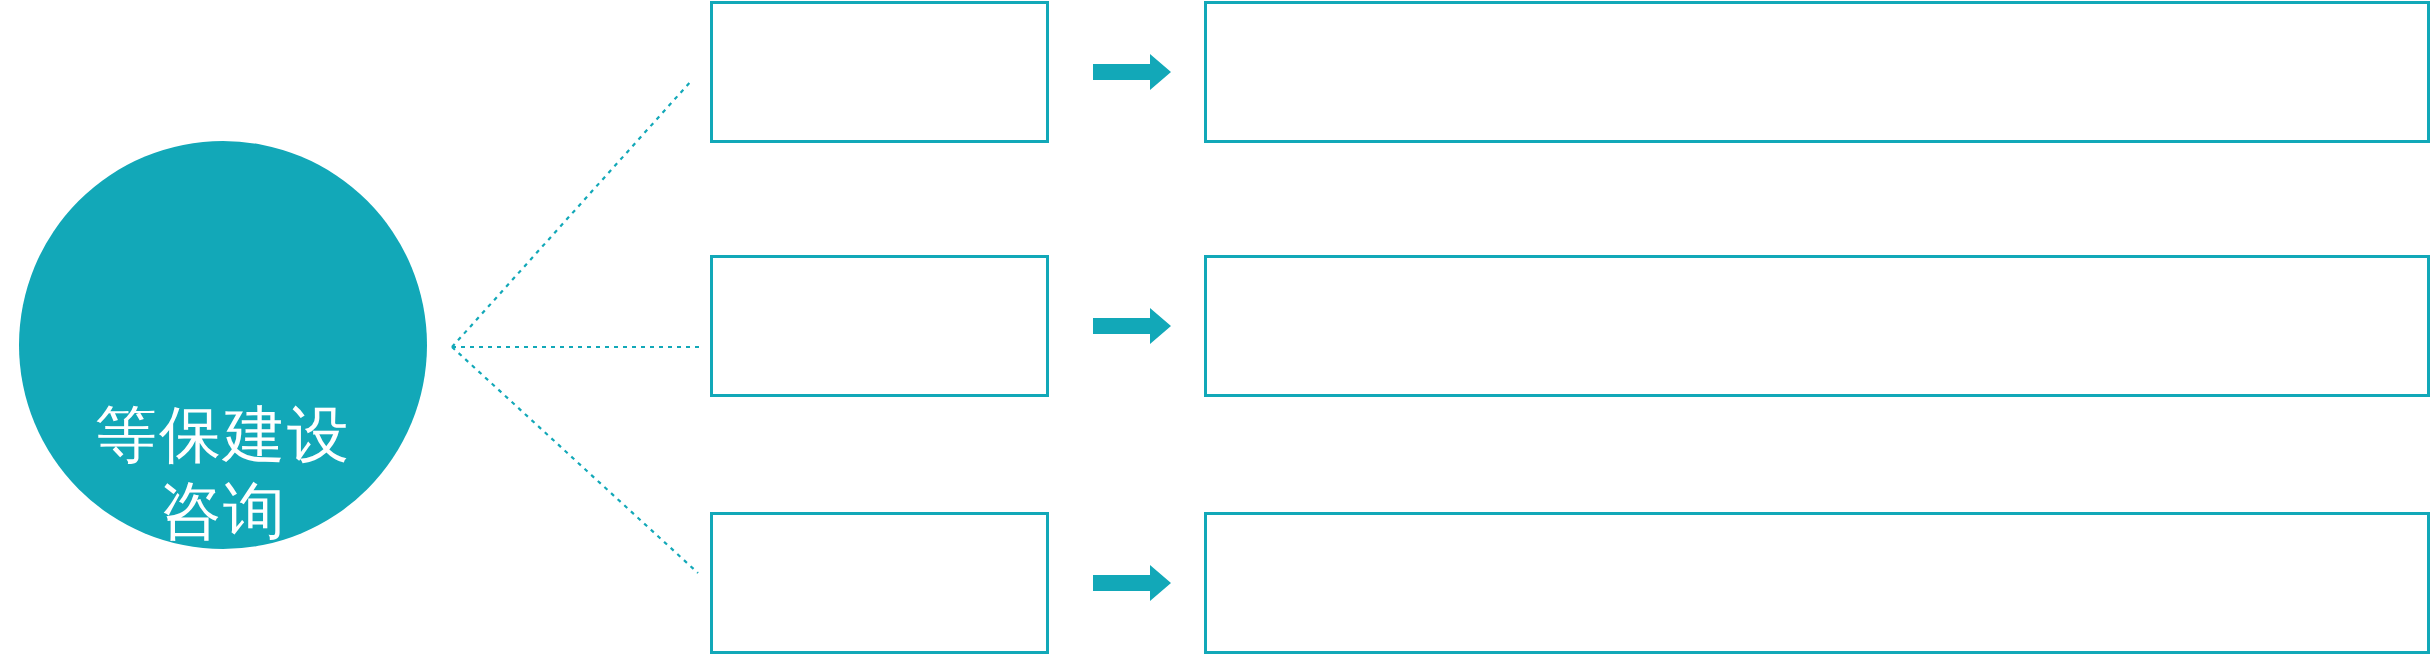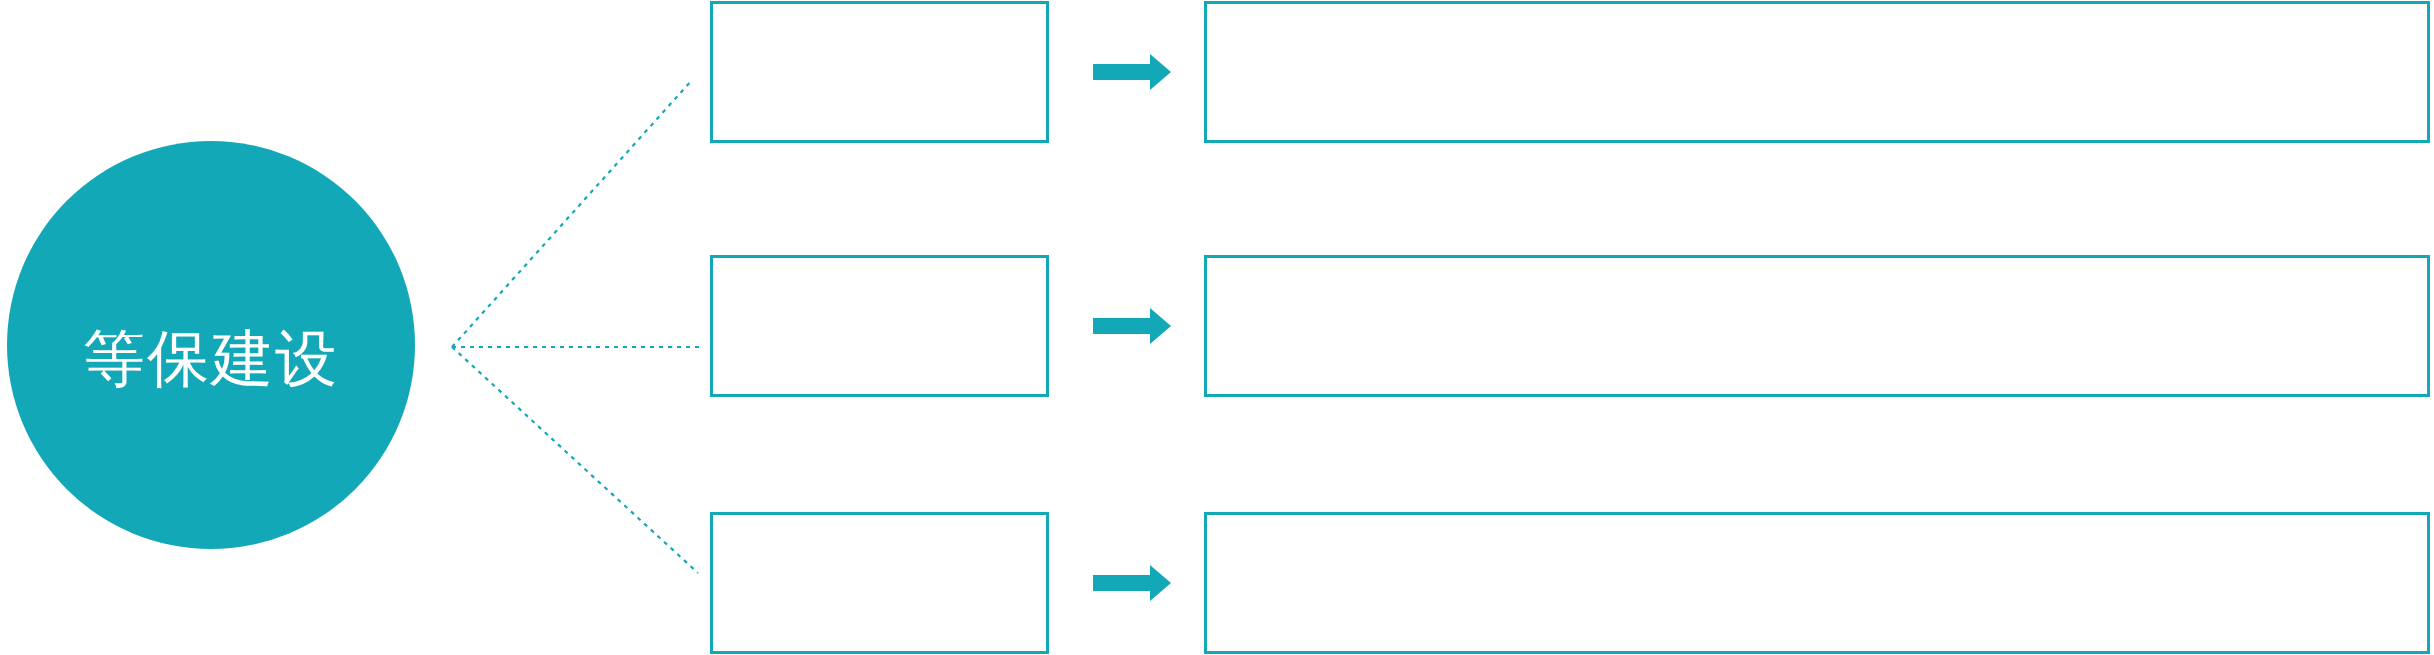--- a/index.html
+++ b/index.html
@@ -25,26 +25,26 @@
   .connectors polyline{
     fill:none;
     stroke:var(--accent);
     stroke-width:2.2;
     stroke-dasharray:4 5;
   }
 
   
   .root-circle{
     position:absolute;
-    left:7px;top:141px;
+    left:19px;top:141px;
     width:408px;height:408px;
     border-radius:50%;
     background:var(--accent);
     display:flex;flex-direction:column;
-    align-items:center;justify-content:center;
+    align-items:center;justify-content:flex-end;
     padding-top:28px;box-sizing:border-box;
   }
   .root-circle span{
     color:var(--text-on-accent);
     font-size:62px;
     line-height:76px;
     letter-spacing:2px;
     white-space:nowrap;
   }
 
@@ -78,20 +78,21 @@
 <div class="canvas">
 
   <svg class="connectors" viewBox="0 0 2434 655">
     <polyline points="452,347 692,80"></polyline>
     <polyline points="452,347 702,347"></polyline>
     <polyline points="452,347 698,573"></polyline>
   </svg>
 
   <div class="root-circle">
     <span>等保建设</span>
+    <span>咨询</span>
   </div>
 
   <div class="box small row1"></div>
   <svg class="arrow row1" viewBox="0 0 78 40">
     <polygon points="0,12 57,12 57,2 78,20 57,38 57,28 0,28"></polygon>
   </svg>
   <div class="box large row1"></div>
 
   <div class="box small row2"></div>
   <svg class="arrow row2" viewBox="0 0 78 40">

